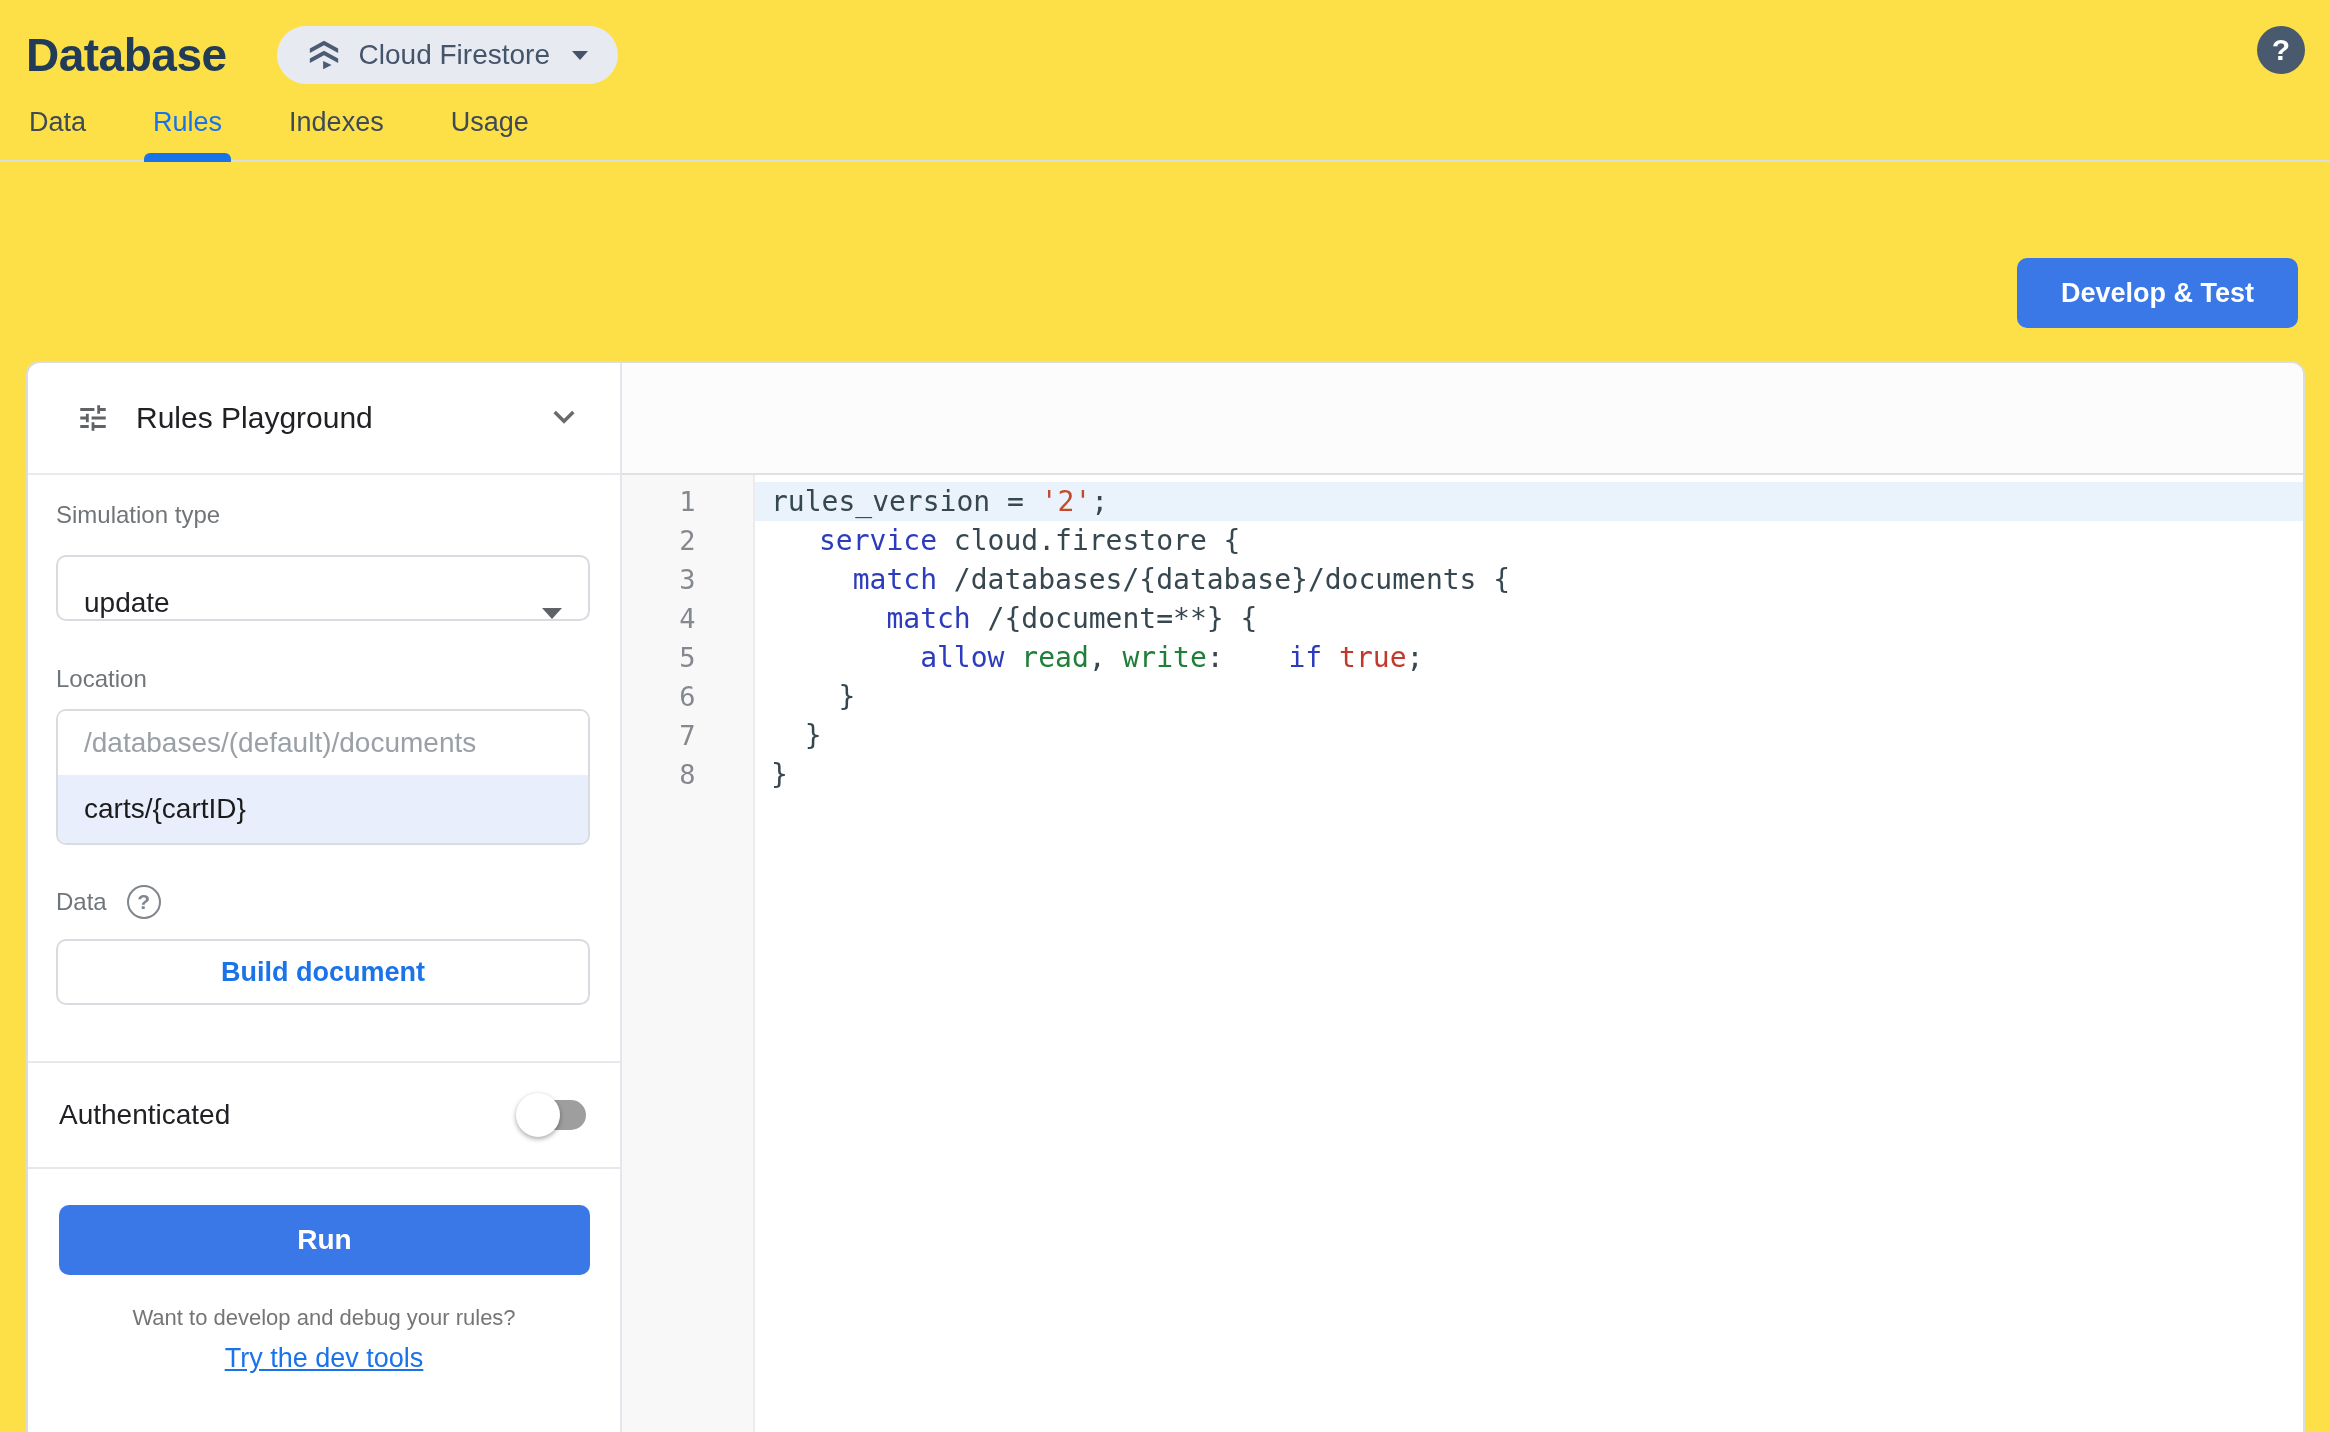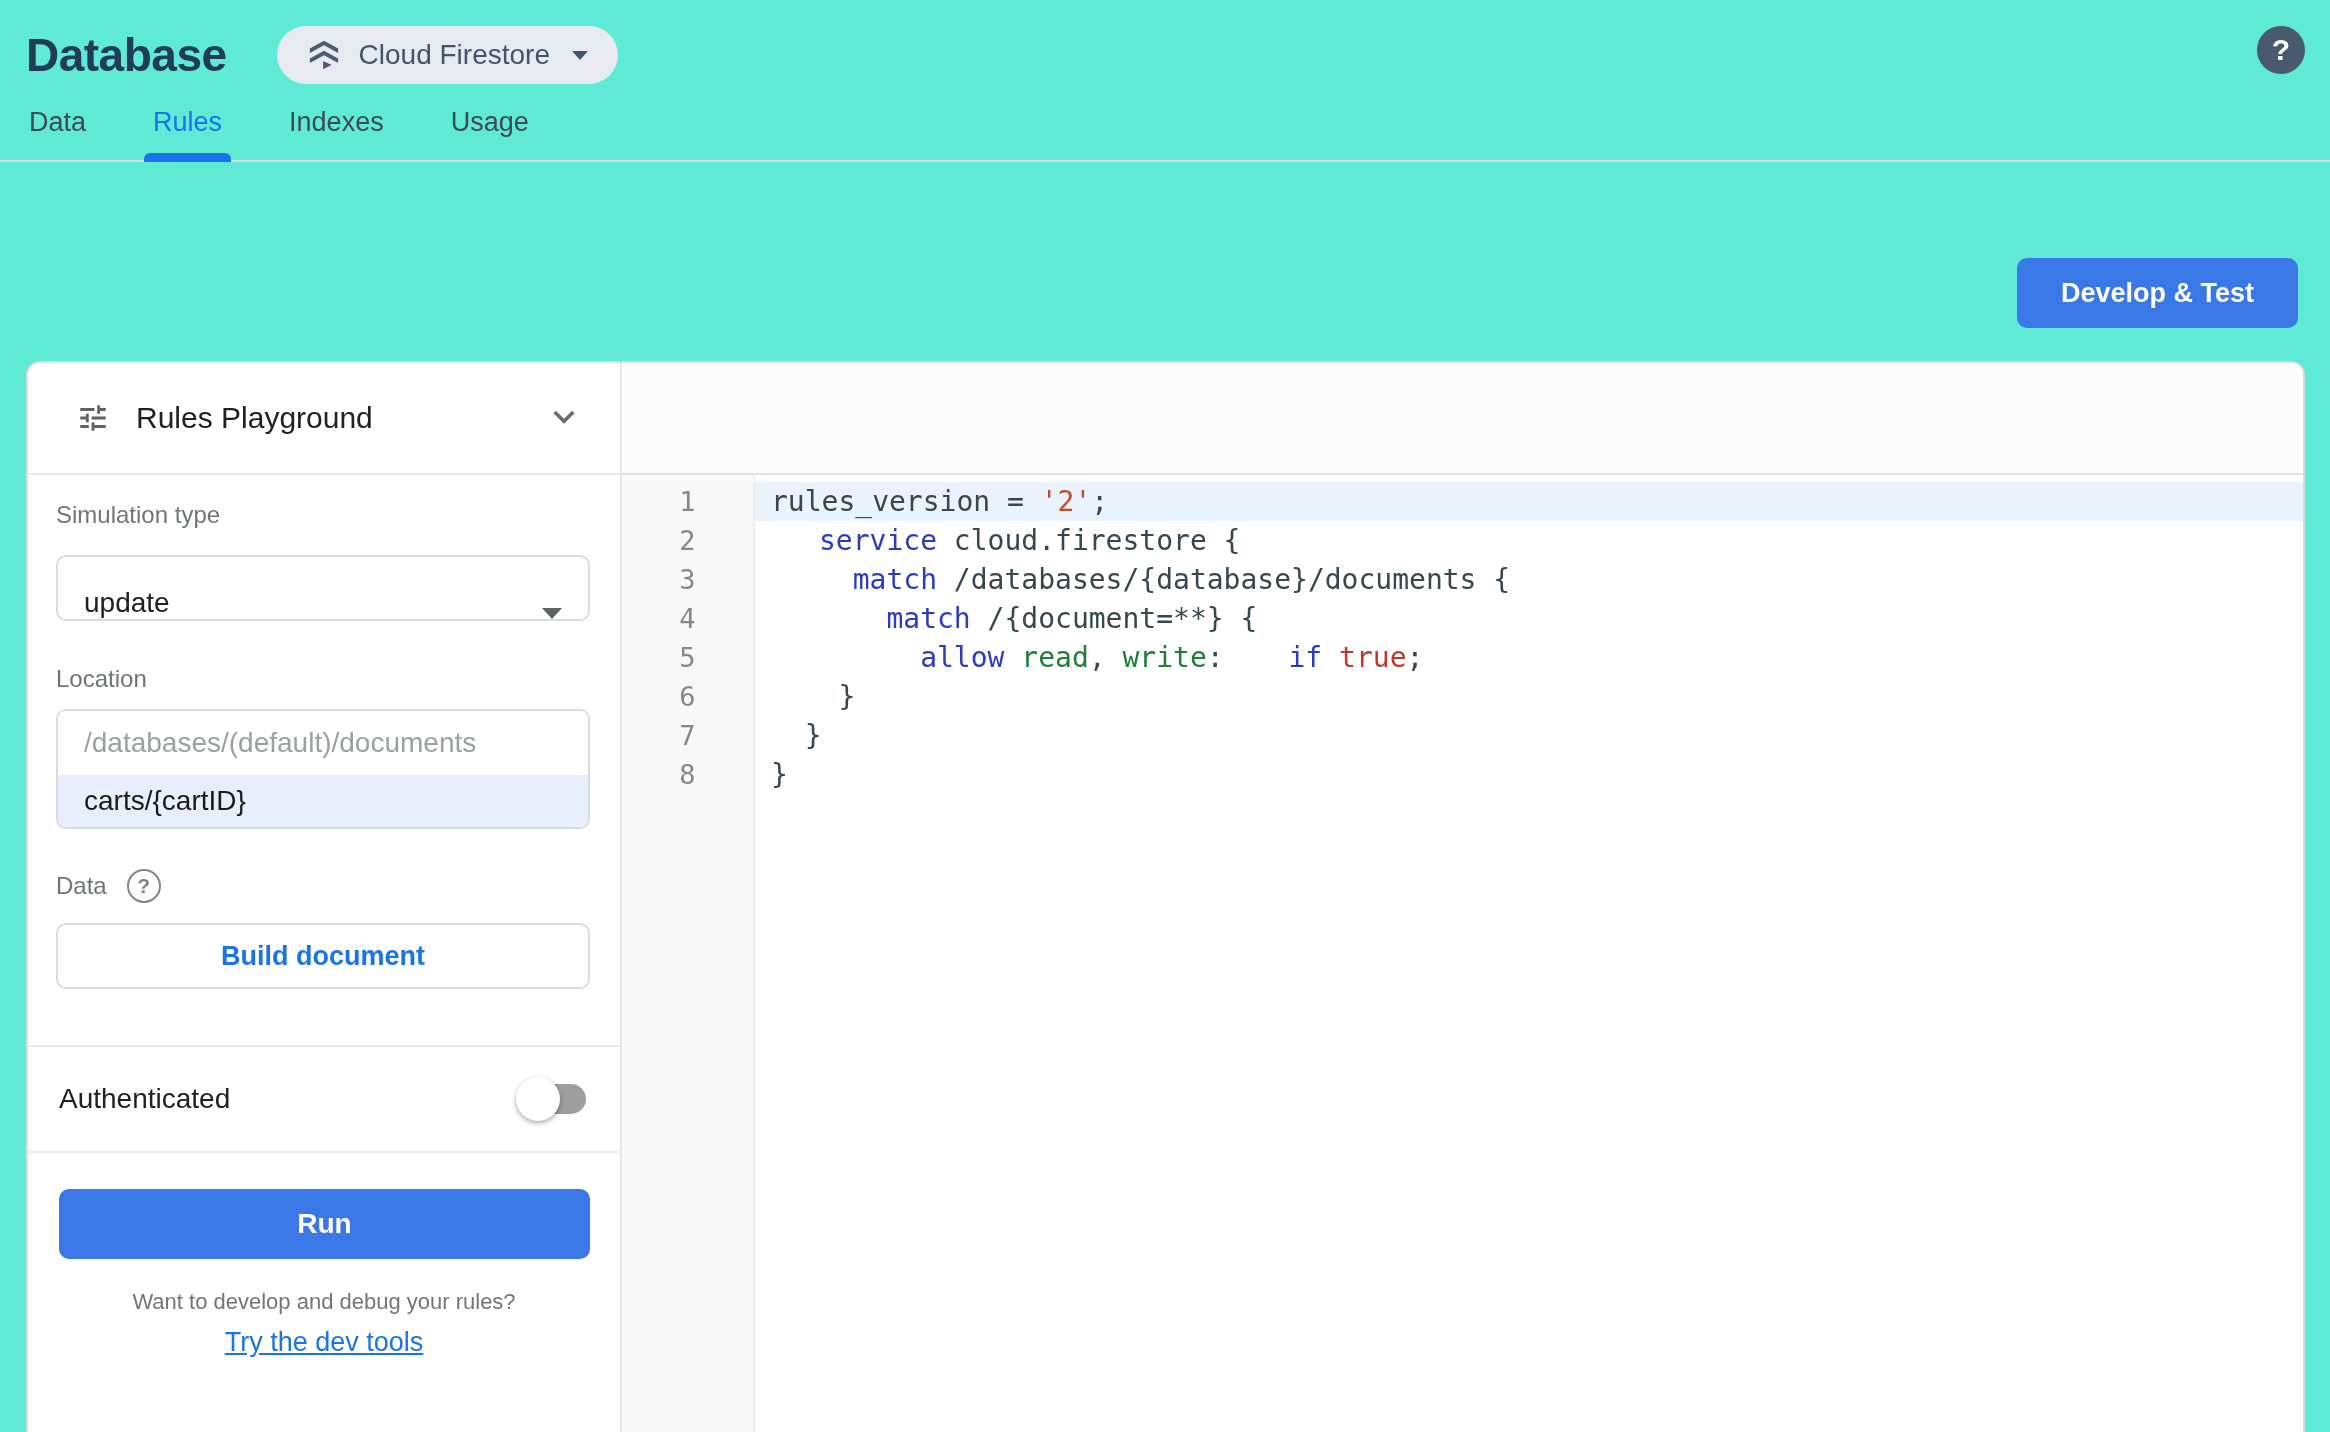--- a/index.html
+++ b/index.html
@@ -1,18 +1,18 @@
 <!DOCTYPE html>
 <html><head>
 <meta charset="utf-8">
 <style>
   * { margin:0; padding:0; box-sizing:border-box; }
   html,body { width:2330px; height:1432px; }
   body { font-family:"Liberation Sans","DejaVu Sans",sans-serif; background:#f8f9fa; overflow:hidden; }
-  .page { position:relative; width:2330px; height:1432px; background:#5eead4; }
+  .page { position:relative; width:2330px; height:1432px; background:#fde047; }
 
   
   .hdr { display:flex; align-items:center; padding:14px 0 0 26px; height:96px; }
   .hdr h1 { font-size:46px; font-weight:600; color:#223c58; letter-spacing:-0.5px; }
   .chip { margin-left:50px; display:flex; align-items:center; height:58px; padding:0 30px; background:#e8eaf1; border-radius:29px; cursor:pointer; }
   .chip svg { width:34px; height:34px; }
   .chip .chip-label { margin-left:18px; font-size:28px; font-weight:500; color:#44546a; }
   .chip .caret { margin-left:22px; width:0; height:0; border-left:8px solid transparent; border-right:8px solid transparent; border-top:9px solid #44546a; }
   .help-btn { position:absolute; top:26px; right:25px; width:48px; height:48px; border-radius:50%; background:#49596e; color:#fff; font-size:30px; font-weight:700; display:flex; align-items:center; justify-content:center; cursor:pointer; }
 
@@ -38,21 +38,21 @@
   .panel-header .chev svg { width:32px; height:32px; stroke:#6b6b6b; stroke-width:2.6; fill:none; }
 
   .form { padding:0 30px 0 28px; }
   .field-label { margin-top:26px; font-size:24px; color:#70757a; }
   .select { margin-top:26px; height:66px; border:2px solid #d9dbe0; border-radius:10px; display:flex; align-items:flex-end; padding:0 26px; font-size:28px; color:#202124; cursor:pointer; background:#fff; }
   .select .caret { margin-left:auto; width:0; height:0; border-left:10px solid transparent; border-right:10px solid transparent; border-top:11px solid #5f6368; }
   .loc-box { margin-top:16px; border:2px solid #d9dbe0; border-radius:10px; overflow:hidden; }
   .loc-box input { display:block; width:100%; border:none; outline:none; font-family:inherit; font-size:28px; padding:0 26px; }
   .loc-base { height:64px; background:#fff; color:#9aa0a6; }
   .loc-base::placeholder { color:#9aa0a6; opacity:1; }
-  .loc-path { height:52px; background:#e8eefb; color:#1b1b1b; }
+  .loc-path { height:68px; background:#e8eefb; color:#1b1b1b; }
   .data-row { margin-top:40px; display:flex; align-items:center; gap:20px; }
   .help-circle { width:34px; height:34px; border:2.5px solid #80868b; border-radius:50%; color:#80868b; font-size:21px; font-weight:700; display:flex; align-items:center; justify-content:center; cursor:pointer; }
   .btn-outline { margin-top:20px; width:100%; height:66px; background:#fff; border:2px solid #d9dbe0; border-radius:10px; color:#1a73e8; font-size:27px; font-weight:700; font-family:inherit; cursor:pointer; }
   .section-gap { height:56px; }
   .divider { border-top:2px solid #e7e8ea; }
   .auth-row { height:104px; padding:0 30px 0 31px; display:flex; align-items:center; }
   .auth-label { font-size:28px; color:#202124; }
   .switch { margin-left:auto; position:relative; width:64px; height:30px; background:#9e9e9e; border-radius:15px; cursor:pointer; margin-right:4px; }
   .switch .knob { position:absolute; left:-6px; top:-7px; width:44px; height:44px; background:#fff; border-radius:50%; box-shadow:0 2px 5px rgba(0,0,0,0.35); }
   .run-area { padding:36px 30px 0 31px; }

